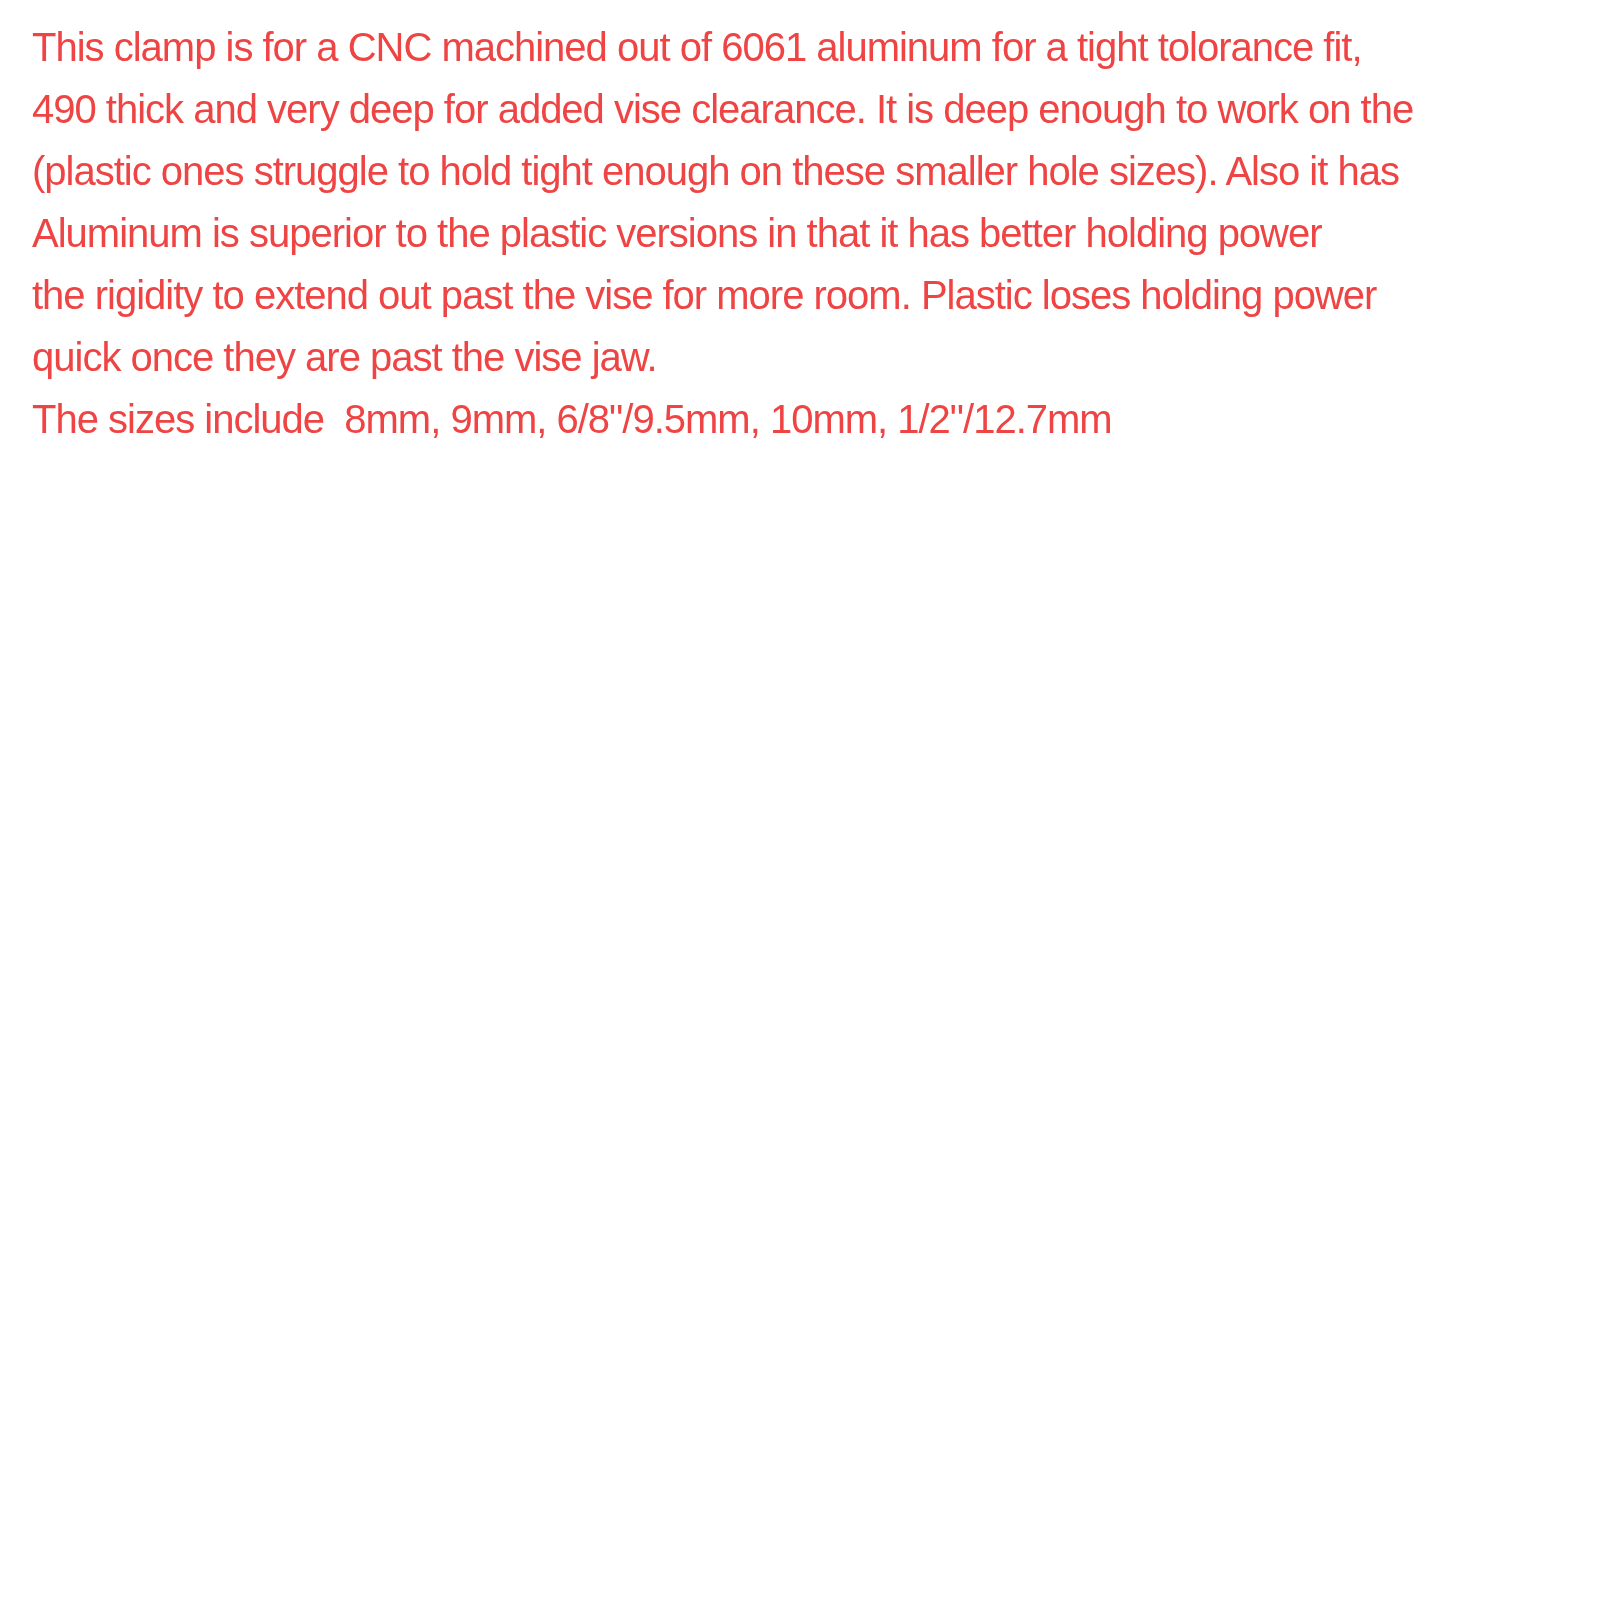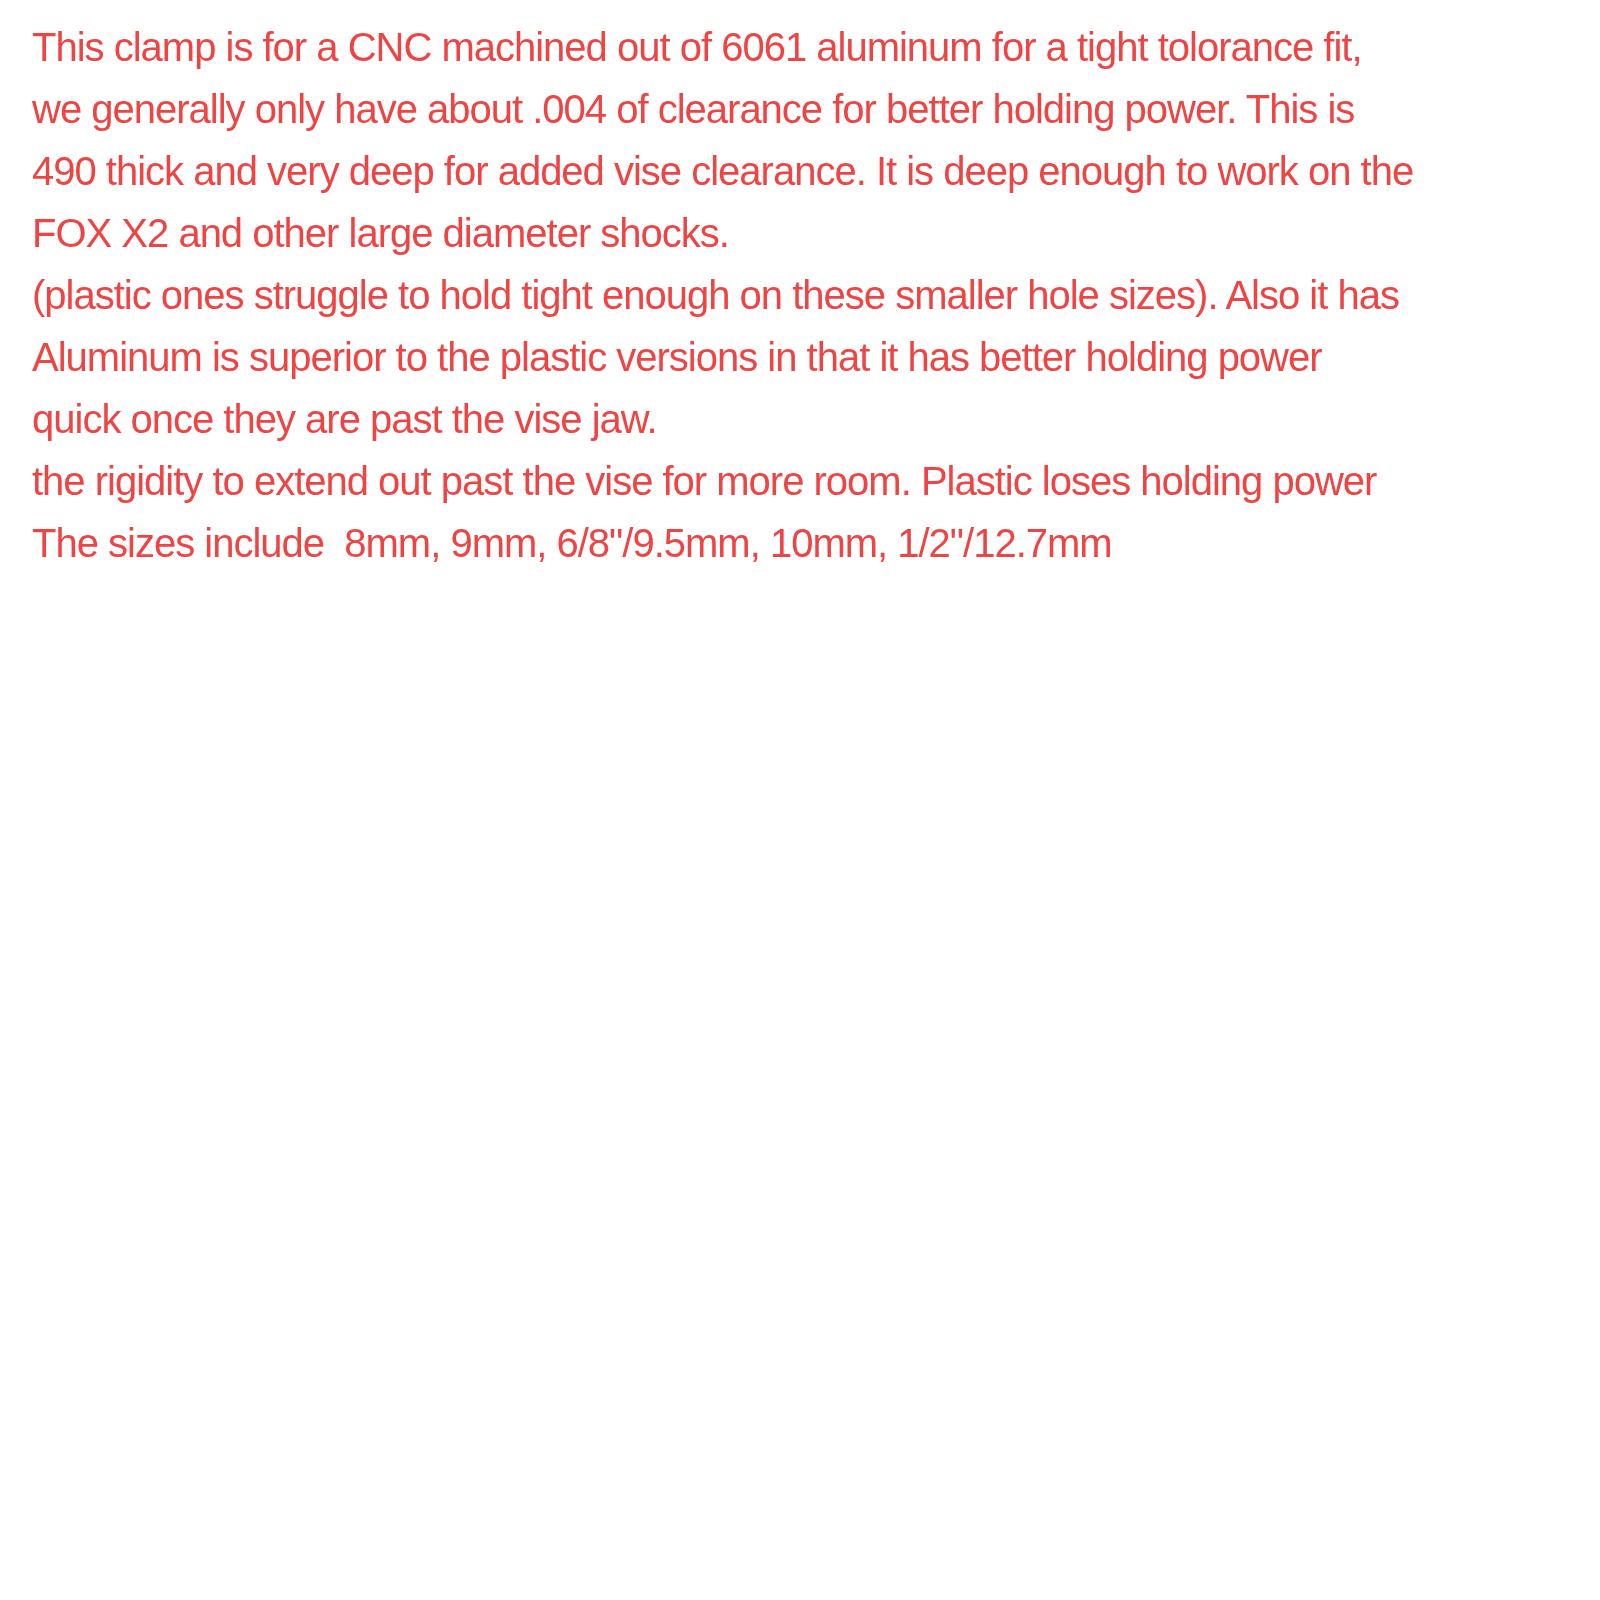--- a/index.html
+++ b/index.html
@@ -33,30 +33,28 @@
     white-space: pre;   
   }
 </style>
 </head>
 <body>
 
 <div class="page">
 
   <div class="para">
     <div class="line">This clamp is for a CNC machined out of 6061 aluminum for a tight tolorance fit,</div>
-    <div class="line">we generally only have about .004 of clearance for better holding power. This is</div>
     <div class="line">490 thick and very deep for added vise clearance. It is deep enough to work on the</div>
-    <div class="line">FOX X2 and other large diameter shocks.</div>
   </div>
 
   <div class="para">
     <div class="line">(plastic ones struggle to hold tight enough on these smaller hole sizes). Also it has</div>
     <div class="line">Aluminum is superior to the plastic versions in that it has better holding power</div>
+    <div class="line">the rigidity to extend out past the vise for more room. Plastic loses holding power</div>
     <div class="line">quick once they are past the vise jaw.</div>
-    <div class="line">the rigidity to extend out past the vise for more room. Plastic loses holding power</div>
   </div>
 
   <div class="para">
     <div class="line">The sizes include  8mm, 9mm, 6/8"/9.5mm, 10mm, 1/2"/12.7mm</div>
   </div>
 
 
 </div>
 
 </body></html>

